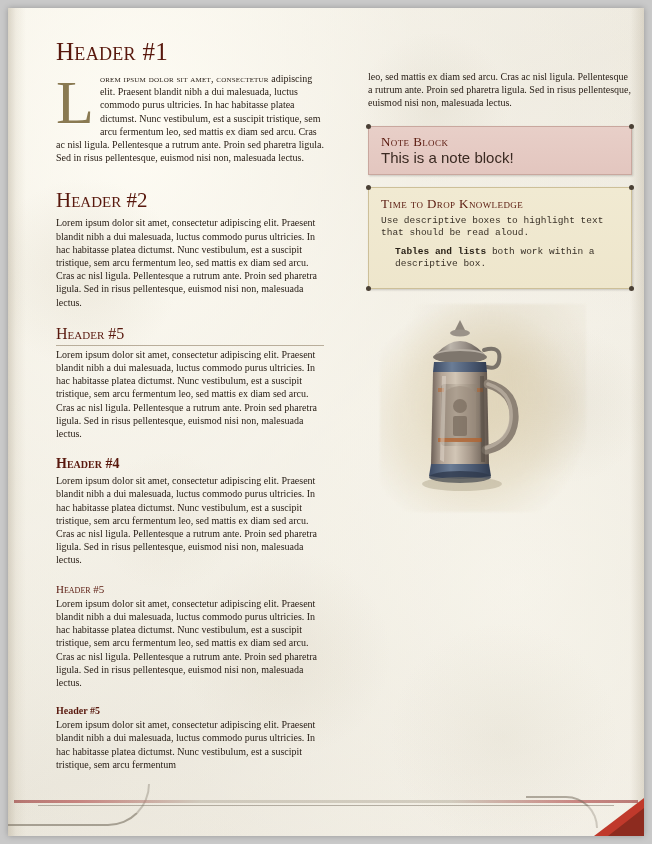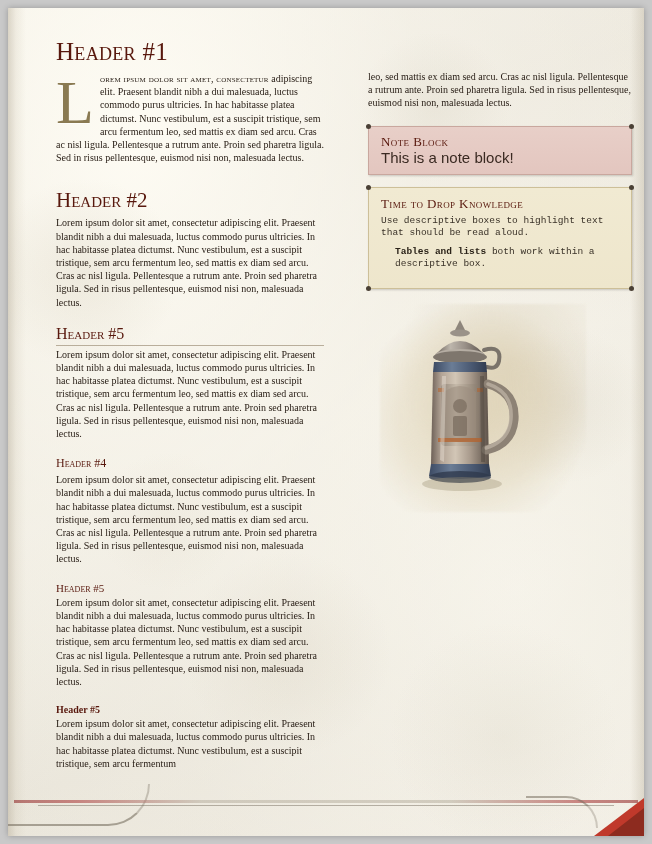--- a/index.html
+++ b/index.html
@@ -161,23 +161,23 @@
     font-weight: normal;
     color: #58180d;
     font-size: 16px;
     margin: 16px 0 2px 0;
     border-bottom: 1px solid #b9ae9b;
     padding-bottom: 2px;
   }
   h4.h4 {
     font-family: "Liberation Serif", serif;
     font-variant: small-caps;
-    font-weight: normal;
-    color: #58180d;
-    font-size: 12px;
+    font-weight: bold;
+    color: #58180d;
+    font-size: 14px;
     margin: 16px 0 2px 0;
   }
   h5.h5 {
     font-family: "Liberation Serif", serif;
     font-variant: small-caps;
     font-weight: normal;
     color: #58180d;
     font-size: 11px;
     margin: 16px 0 2px 0;
   }

